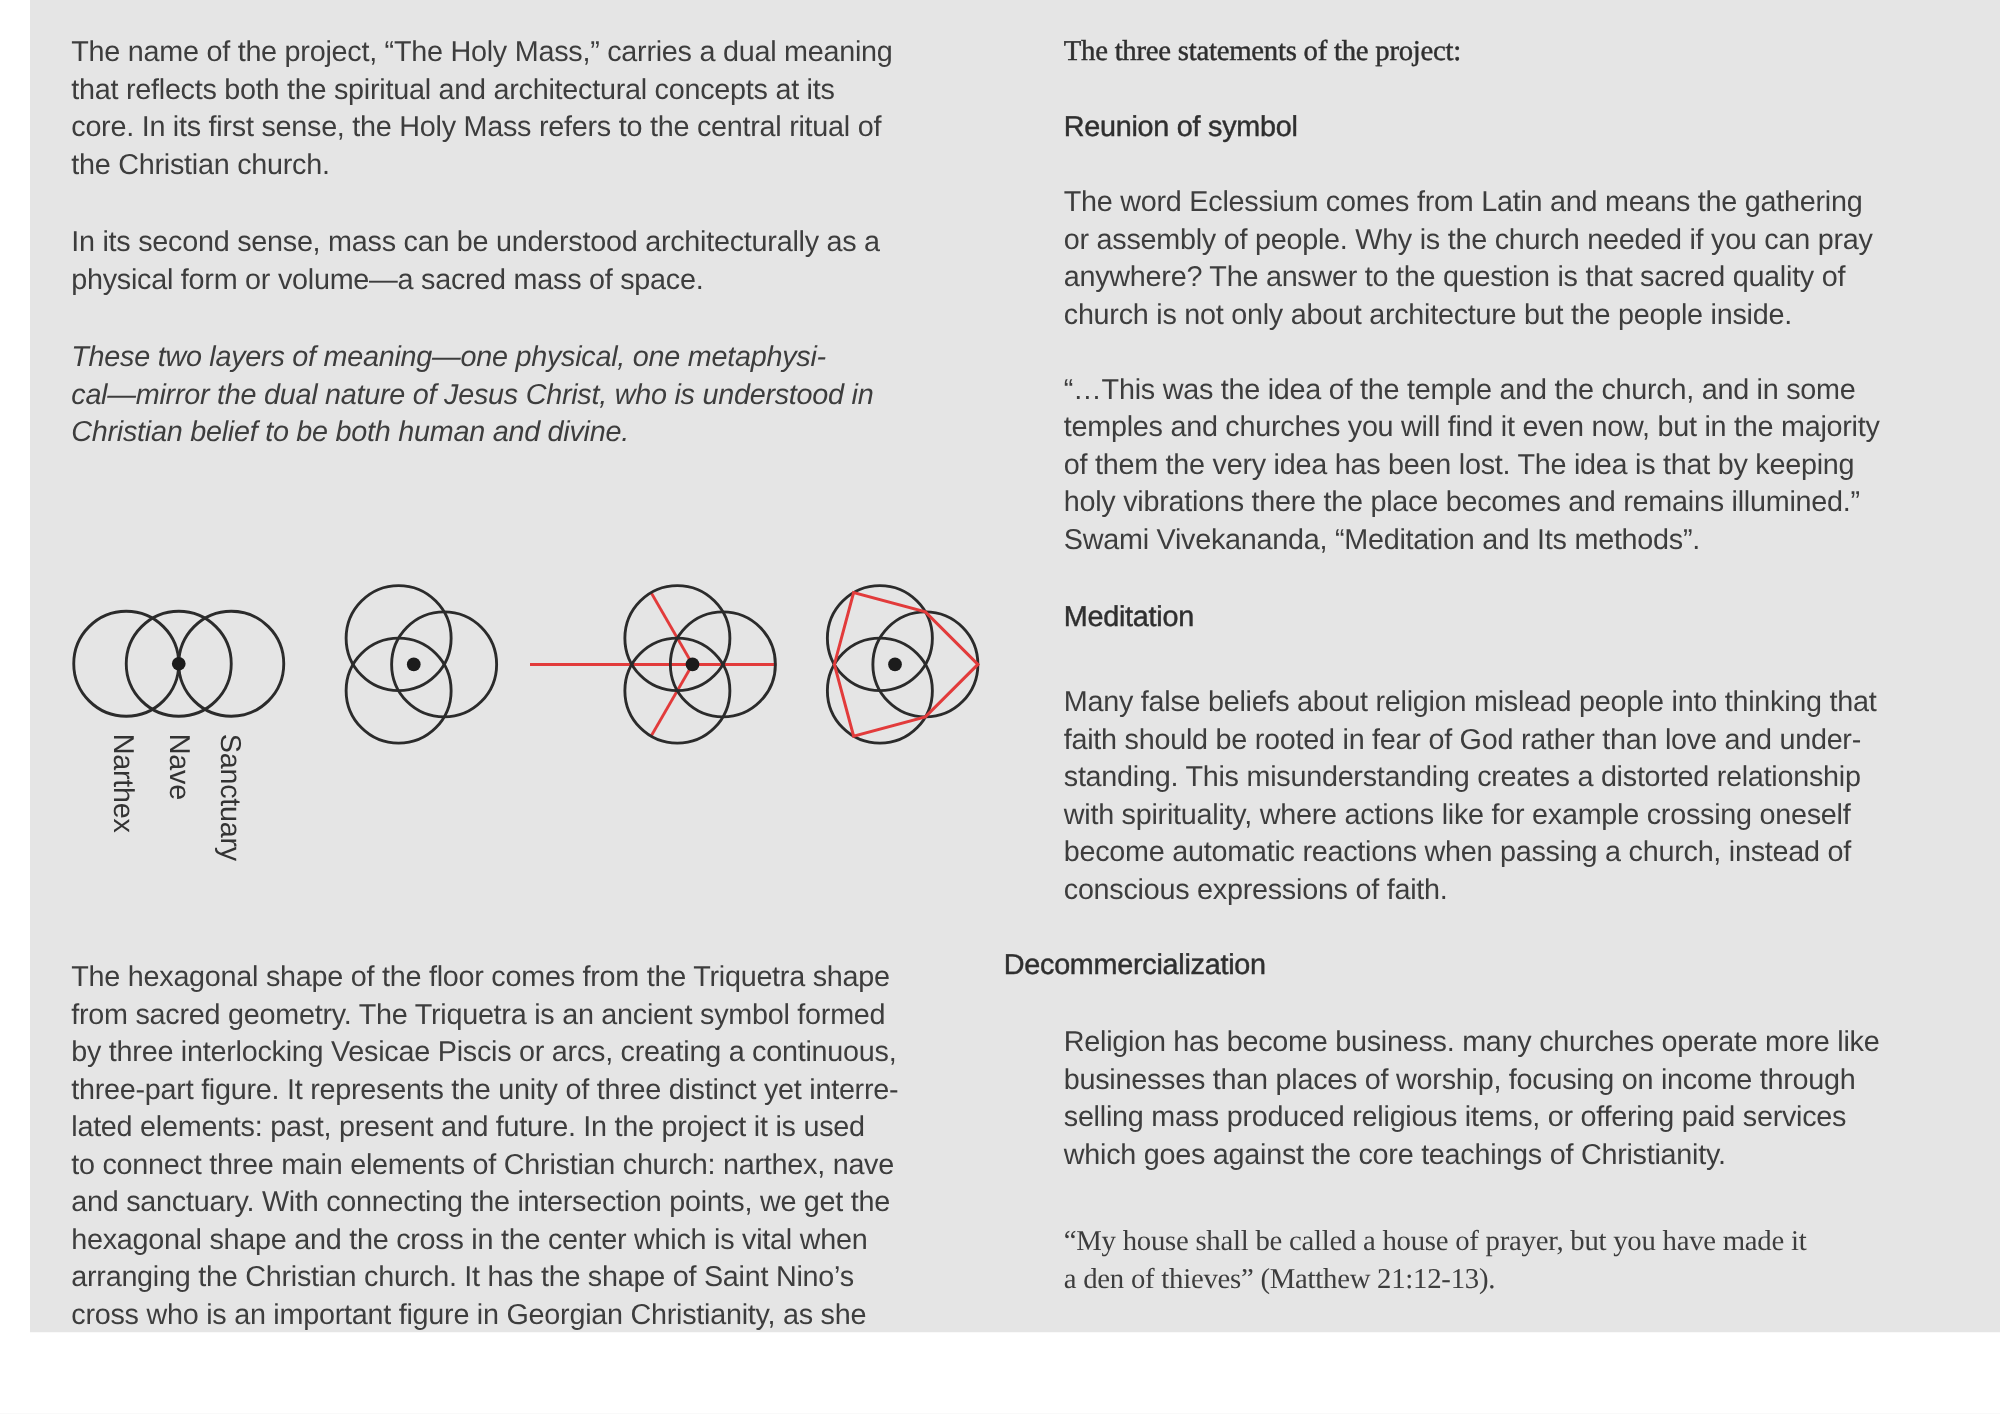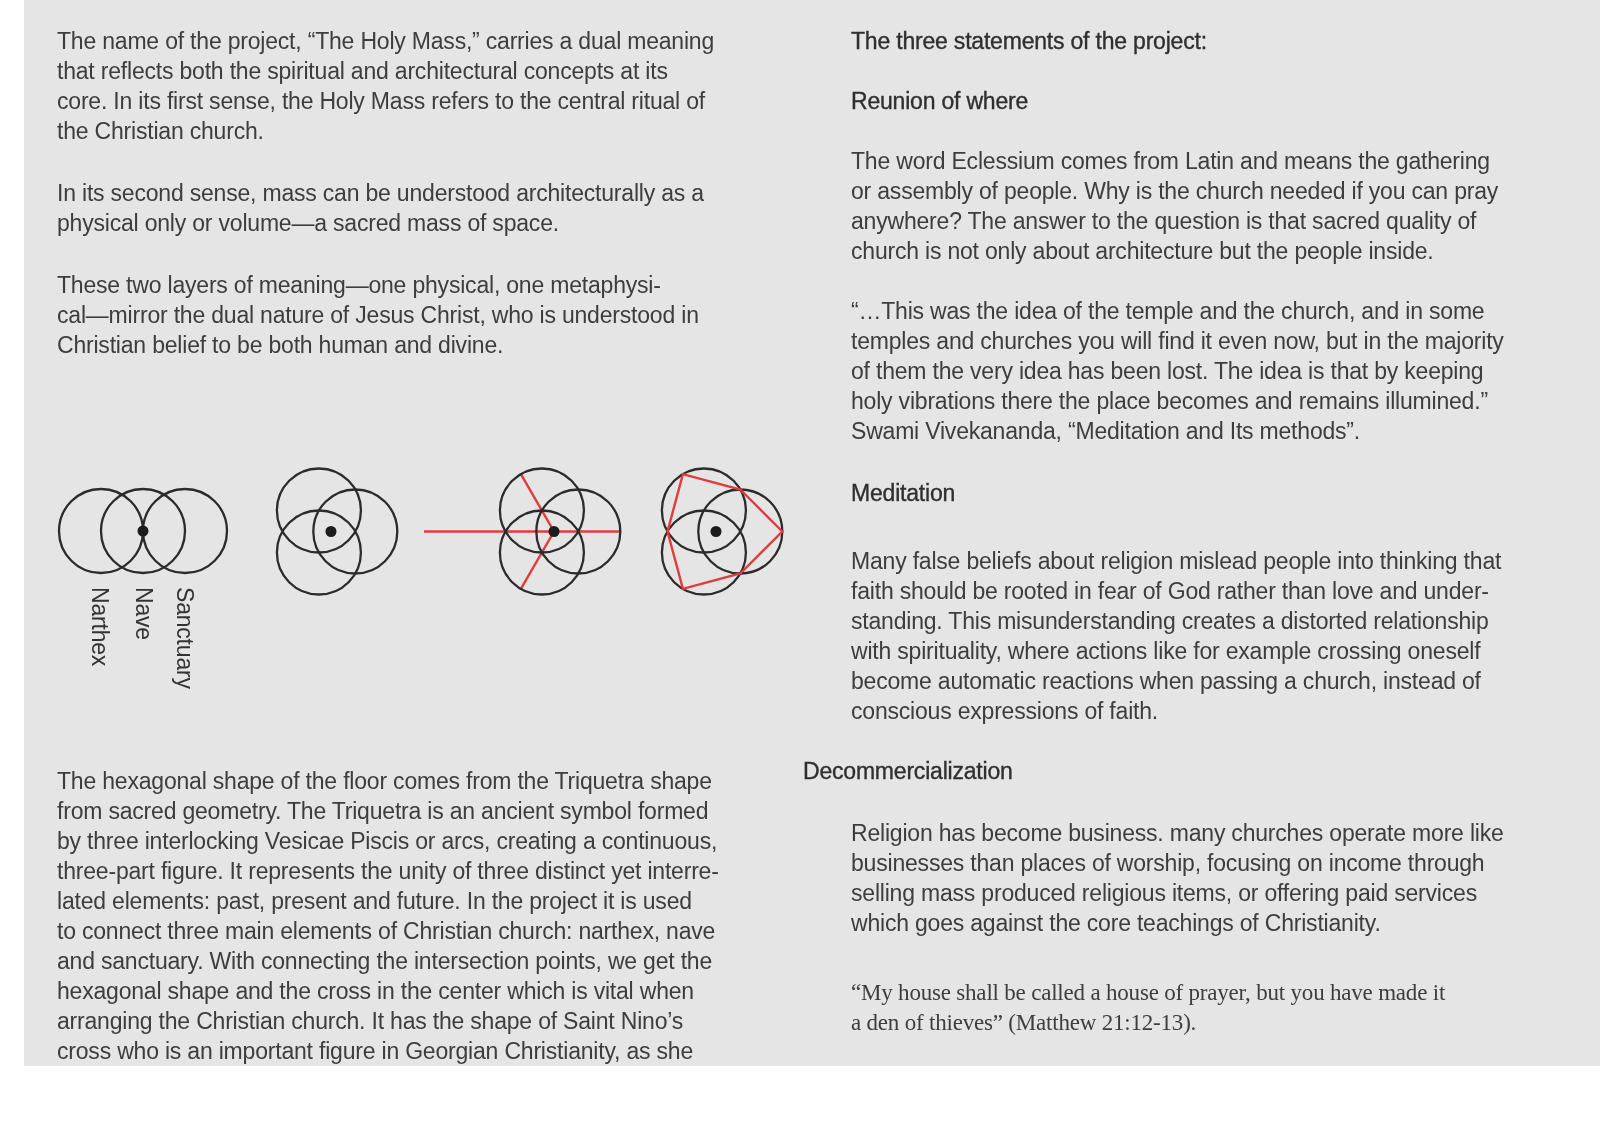--- a/index.html
+++ b/index.html
@@ -43,23 +43,23 @@
 <body>
 
 <div class="page">
 
   <div class="txt" style="left:33px; top:26px;">The name of the project, “The Holy Mass,” carries a dual meaning
 that reflects both the spiritual and architectural concepts at its
 core. In its first sense, the Holy Mass refers to the central ritual of
 the Christian church.</div>
 
   <div class="txt" style="left:33px; top:178px;">In its second sense, mass can be understood architecturally as a
-physical only or volume—a sacred mass of space.</div>
+physical form or volume—a sacred mass of space.</div>
 
-  <div class="txt" style="left:33px; top:270px;">These two layers of meaning—one physical, one metaphysi-
+  <div class="txt" style="left:33px; top:270px;font-style:italic;">These two layers of meaning—one physical, one metaphysi-
 cal—mirror the dual nature of Jesus Christ, who is understood in
 Christian belief to be both human and divine.</div>
 
   <svg class="diagram-svg" width="770" height="260" viewBox="0 0 770 260">
 
     <g fill="none" stroke-width="2.3" stroke="#2b2b2b">
       <circle cx="77" cy="81" r="42"></circle>
       <circle cx="119" cy="81" r="42"></circle>
       <circle cx="161" cy="81" r="42"></circle>
     </g>
@@ -104,23 +104,23 @@
 by three interlocking Vesicae Piscis or arcs, creating a continuous,
 three-part figure. It represents the unity of three distinct yet interre-
 lated elements: past, present and future. In the project it is used
 to connect three main elements of Christian church: narthex, nave
 and sanctuary. With connecting the intersection points, we get the
 hexagonal shape and the cross in the center which is vital when
 arranging the Christian church. It has the shape of Saint Nino’s
 cross who is an important figure in Georgian Christianity, as she
 brought the religion to Georgia.</div>
 
-  <div class="txt heading" style="left:827px; top:26px;">The three statements of the project:</div>
+  <div class="txt heading" style="left:827px; top:26px;font-family:Liberation Serif, serif;">The three statements of the project:</div>
 
-  <div class="txt heading" style="left:827px; top:86px;">Reunion of where</div>
+  <div class="txt heading" style="left:827px; top:86px;">Reunion of symbol</div>
 
   <div class="txt" style="left:827px; top:296px;">“…This was the idea of the temple and the church, and in some
 temples and churches you will find it even now, but in the majority
 of them the very idea has been lost. The idea is that by keeping
 holy vibrations there the place becomes and remains illumined.”
 Swami Vivekananda, “Meditation and Its methods”.</div>
 
   <div class="txt" style="left:827px; top:146px;">The word Eclessium comes from Latin and means the gathering
 or assembly of people. Why is the church needed if you can pray
 anywhere? The answer to the question is that sacred quality of

